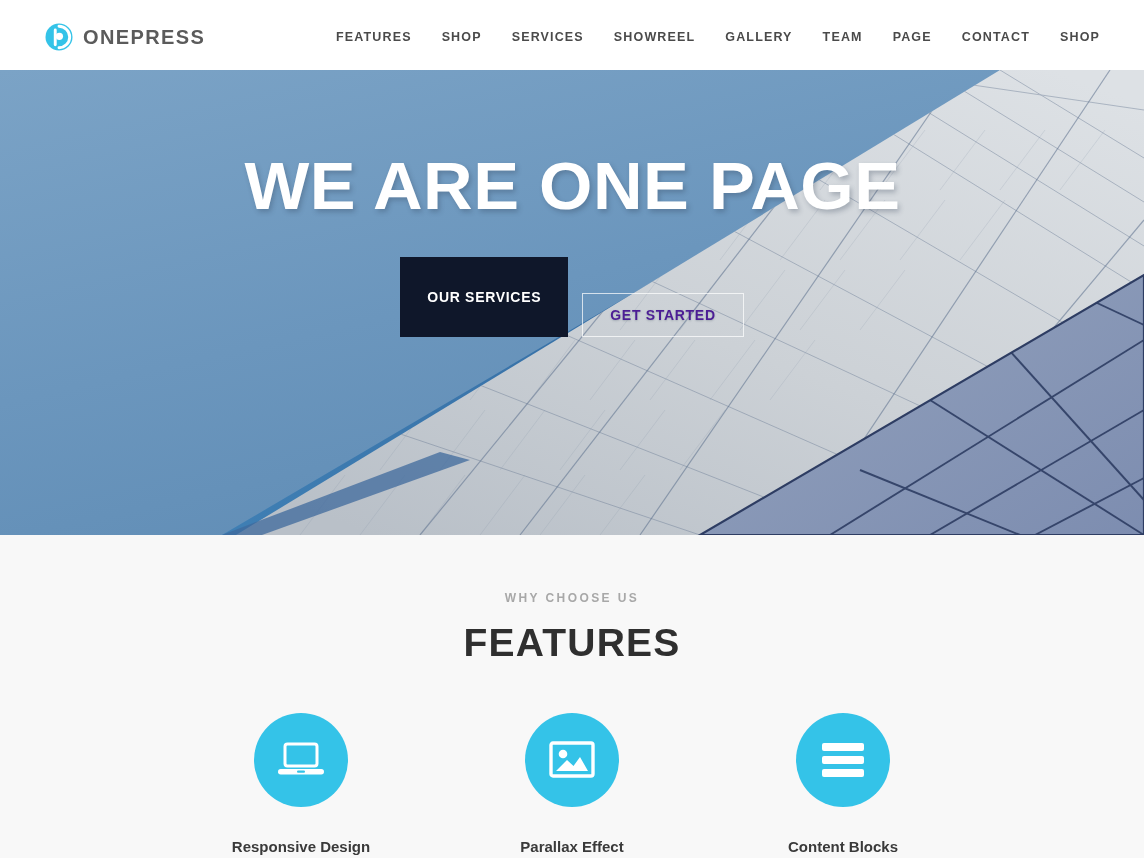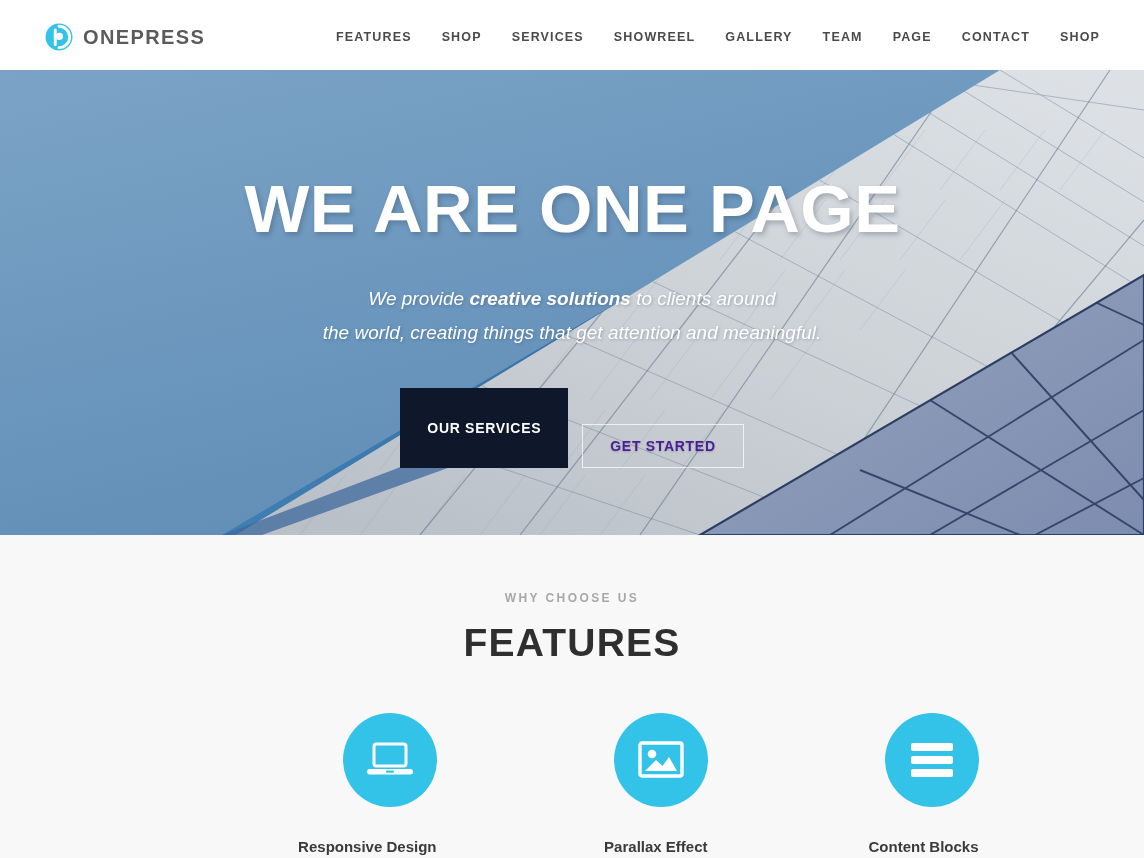--- a/index.html
+++ b/index.html
@@ -57,21 +57,21 @@
   }
   .hero-bg { position:absolute; inset:0; width:100%; height:100%; display:block; }
   .hero-inner {
     position:relative;
     z-index:5;
     height:100%;
     display:flex;
     flex-direction:column;
     align-items:center;
     justify-content:flex-start;
-    padding-top:106px;
+    padding-top:83px;
   }
   .hero-title {
     font-size:66px;
     font-weight:bold;
     color:#ffffff;
     letter-spacing:0.5px;
     line-height:1;
     text-shadow:2px 3px 5px rgba(40,55,75,.28);
     transform:scaleX(1.04);
     font-family:"Liberation Sans", sans-serif;
@@ -133,21 +133,21 @@
   .feature-grid {
     margin-top:48px;
     display:flex;
     justify-content:center;
     gap:0;
   }
   .feature-item {
     width:271px;
     display:flex;
     flex-direction:column;
-    align-items:flex-end;
+    align-items:center;
   }
   .feature-circle {
     width:94px; height:94px;
     border-radius:50%;
     background:#34c3e8;
     display:flex; align-items:center; justify-content:center;
   }
   .feature-circle svg { display:block; }
   .feature-label {
     margin-top:31px;
@@ -294,24 +294,20 @@
       <path d="M1080,225 L1144,255"></path>
       <path d="M860,400 L1020,465"></path>
     </g>
 
     <polygon points="222,465 262,465 470,390 440,382" fill="#3f6a9c" opacity="0.75"></polygon>
   </svg>
 
   <div class="hero-inner">
     <h1 class="hero-title">WE ARE ONE PAGE</h1>
 
-    <p class="hero-sub">
-      <span>We provide </span><b>creative solutions</b><span> to clients around</span><br>
-      <span>the world, creating things that get attention and meaningful.</span>
-    </p>
 
     <div class="hero-actions">
       <button class="btn btn-primary">OUR SERVICES</button>
       <button class="btn btn-ghost">GET STARTED</button>
     </div>
   </div>
 </section>
 
 <section class="features">
   <div class="eyebrow">WHY CHOOSE US</div>

